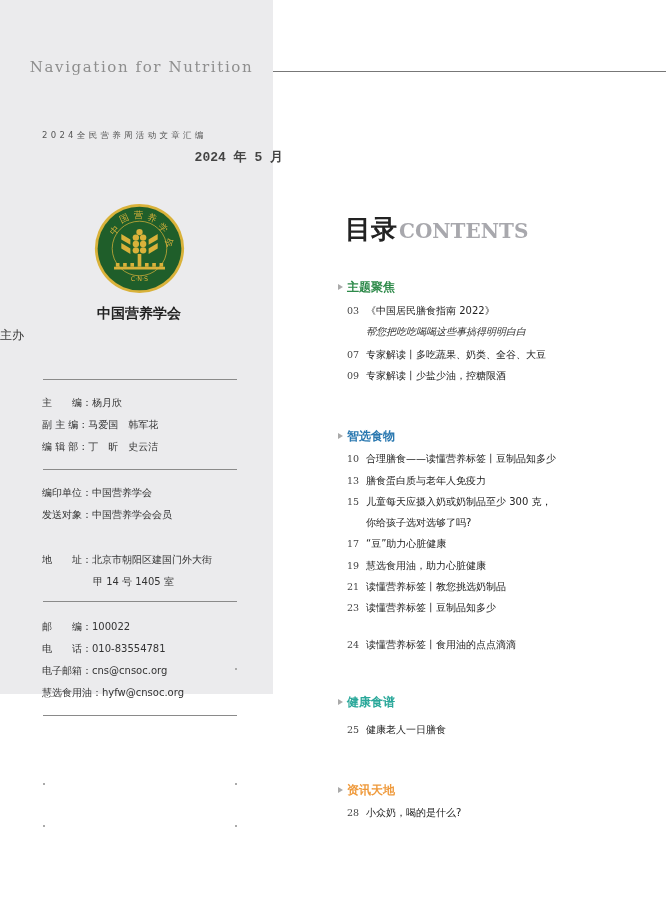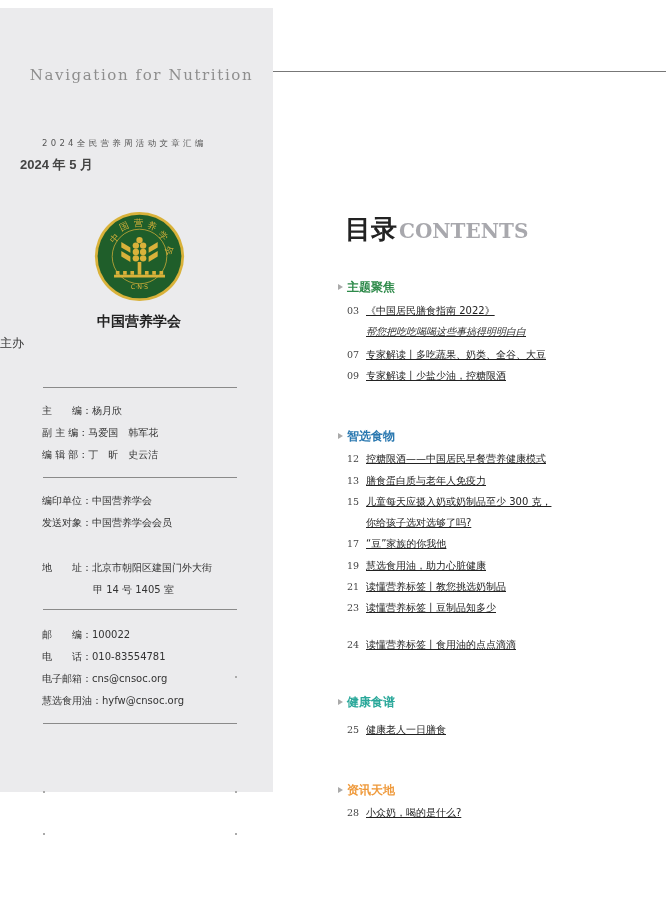--- a/index.html
+++ b/index.html
@@ -1,47 +1,47 @@
 <!DOCTYPE html>
 <html><head>
 <meta charset="utf-8">
 <style>
   * { margin:0; padding:0; box-sizing:border-box; }
   html, body { width:666px; height:907px; overflow:hidden; background:#ffffff; }
   body { position:relative; font-family:"DejaVu Sans", "Liberation Sans", sans-serif; color:#333; }
 
-  .sidebar { position:absolute; left:0; top:8px; width:273px; height:784px; background:#ebebed; }
+  .sidebar { position:absolute; left:0; top:0; width:273px; height:694px; background:#ebebed; }
   .nav-en { position:absolute; left:0; width:283px; top:58px; text-align:center;
     font-family:"DejaVu Serif", "Liberation Serif", serif; font-size:15px; letter-spacing:1.6px; color:#8e8e8e; }
   .logo-title { position:absolute; left:42px; top:80px; font-size:46px; font-weight:bold; color:#2e7a3c; letter-spacing:3px; line-height:50px; }
   .logo-title .arrow { position:absolute; left:120px; top:28px; width:22px; height:18px; }
   .logo-sub { position:absolute; left:42px; top:130px; width:200px; font-size:8.5px; color:#555; letter-spacing:3.3px; white-space:nowrap; }
-  .issue-date { position:absolute; left:0; width:283px; top:148px; text-align:left;
-    font-family:Liberation Sans, sans-serif; font-size:13px; font-weight:bold; color:#444;padding-left:20px; }
+  .issue-date { position:absolute; left:0; width:283px; top:148px; text-align:right;
+    font-family:Liberation Mono, monospace; font-size:13px; font-weight:bold; color:#444;padding-left:20px; }
 
   .emblem { position:absolute; left:94px; top:203px; width:91px; height:91px; }
   .org-name { position:absolute; left:0; width:278px; top:305px; text-align:center;
     font-family:"DejaVu Serif", "Liberation Serif", serif; font-size:14px; font-weight:bold; color:#222; }
   .org-role { position:absolute; left:0; width:278px; top:327px; font-size:12px; color:#333; }
 
   .rule { position:absolute; left:43px; width:194px; height:1px; background:#8a8a8a; }
   .info { position:absolute; left:42px; font-size:10px; color:#333; white-space:nowrap; }
   .info .lbl { display:inline-block; }
   .dot { position:absolute; width:2px; height:2px; background:#aaa; }
 
   .top-line { position:absolute; left:273px; top:71px; width:393px; height:1px; background:#777; }
 
   .toc-title { position:absolute; left:345px; top:212px; font-size:26px; font-weight:bold; color:#222;
     font-family:"DejaVu Serif", "Liberation Serif", serif; }
   .toc-title .en { font-size:20px; color:#a8a8ad; letter-spacing:0px; margin-left:2px; }
 
   .section-head { position:absolute; left:338px; font-size:12px; font-weight:bold; }
   .section-head .tri { display:inline-block; width:0; height:0; border-left:5px solid #aaa; border-top:3.5px solid transparent; border-bottom:3.5px solid transparent; margin-right:4px; vertical-align:middle; position:relative; top:-1px; }
 
-  .entry { position:absolute; left:347px; font-size:10px; color:#222; white-space:nowrap;text-decoration:underline; }
+  .entry { position:absolute; left:347px; font-size:10px; color:#222; white-space:nowrap; }
   .entry .pg { display:inline-block; width:19px; font-family:"DejaVu Serif", "Liberation Serif", serif; font-size:9.5px; color:#444; }
   .entry .sub { font-family:"DejaVu Serif", "Liberation Serif", serif; font-style:italic; color:#333; }
 </style>
 </head>
 <body>
 
 <div class="sidebar">
   <div class="nav-en">Navigation for Nutrition</div>
   <div class="logo-sub">2024全民营养周活动文章汇编</div>
   <div class="issue-date">2024 年 5 月</div>
@@ -147,31 +147,31 @@
   <span class="pg">07</span><span>专家解读丨多吃蔬果、奶类、全谷、大豆</span>
 </div>
 <div class="entry" style="top:369px">
   <span class="pg">09</span><span>专家解读丨少盐少油，控糖限酒</span>
 </div>
 
 <div class="section-head" style="top:428px; color:#2a78b0">
   <span class="tri"></span><span>智选食物</span>
 </div>
 <div class="entry" style="top:452px">
-  <span class="pg">12</span><span>控糖限酒——中国居民早餐营养健康模式</span>
+  <span class="pg">10</span><span>合理膳食——读懂营养标签丨豆制品知多少</span>
 </div>
 <div class="entry" style="top:474px">
   <span class="pg">13</span><span>膳食蛋白质与老年人免疫力</span>
 </div>
 <div class="entry" style="top:495px">
   <span class="pg">15</span><span>儿童每天应摄入奶或奶制品至少 300 克，</span>
 </div>
 <div class="entry" style="top:516px; left:366px">你给孩子选对选够了吗?</div>
 <div class="entry" style="top:537px">
-  <span class="pg">17</span><span>“豆”家族的你我他</span>
+  <span class="pg">17</span><span>“豆”助力心脏健康</span>
 </div>
 <div class="entry" style="top:559px">
   <span class="pg">19</span><span>慧选食用油，助力心脏健康</span>
 </div>
 <div class="entry" style="top:580px">
   <span class="pg">21</span><span>读懂营养标签丨教您挑选奶制品</span>
 </div>
 <div class="entry" style="top:601px">
   <span class="pg">23</span><span>读懂营养标签丨豆制品知多少</span>
 </div>

